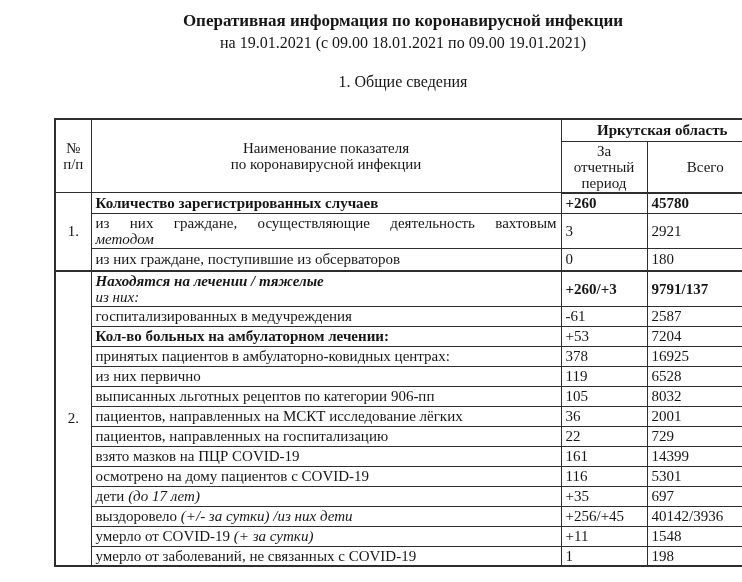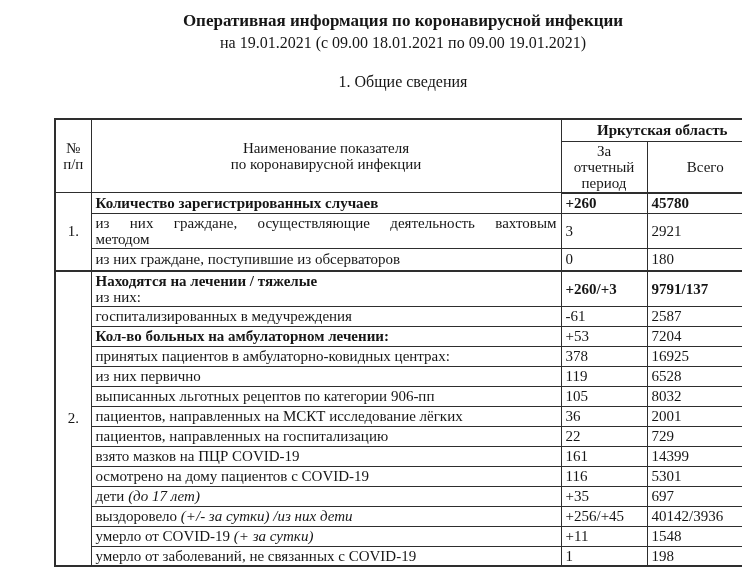--- a/index.html
+++ b/index.html
@@ -46,21 +46,21 @@
   tr.rh22{height:22px;}
   tr.rh30{height:30px;}
   tr.sec-start > td{border-top-width:2px;}
 
   td.num-cell{text-align:center;vertical-align:middle;}
   td.cname{text-align:left;padding-left:7px;}
   td.cv{text-align:left;}
   .b{font-weight:bold;}
   .vb{font-weight:bold;}
   .it{font-style:italic;}
-  .l1,.l2{display:block;}
+  .l1,.l2{display:block;font-style:italic;}
   .jl{display:block;text-align:justify;text-align-last:justify;}
 </style>
 </head>
 <body>
 
 <div class="page">
 
   <div class="title-block">
     <div class="title-line">Оперативная информация по коронавирусной инфекции</div>
     <div class="date-line">на 19.01.2021 (с 09.00 18.01.2021 по 09.00 19.01.2021)</div>

